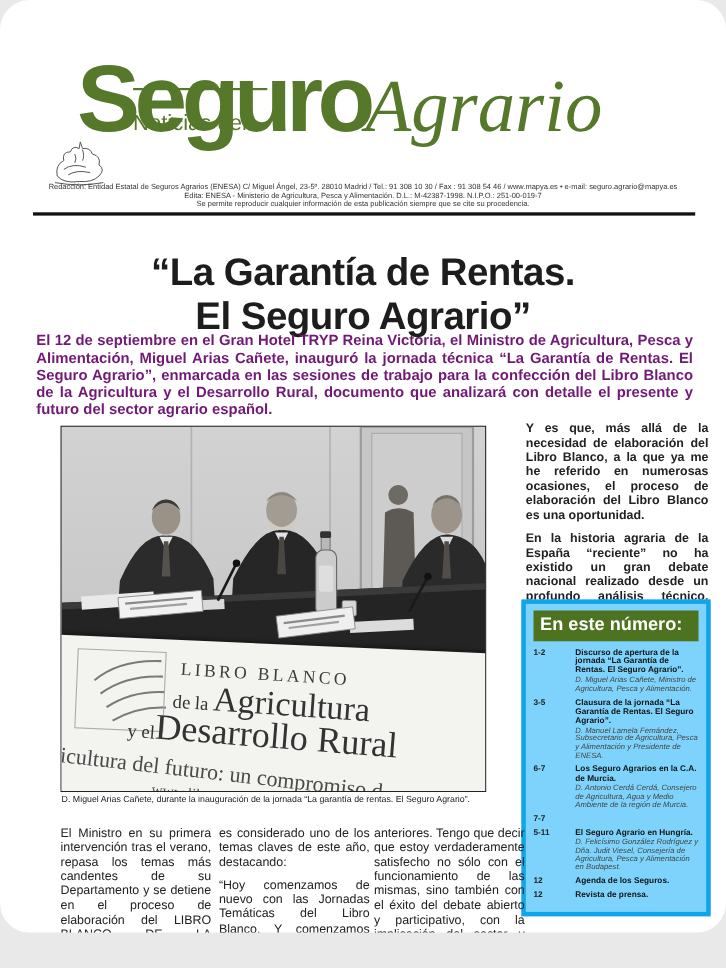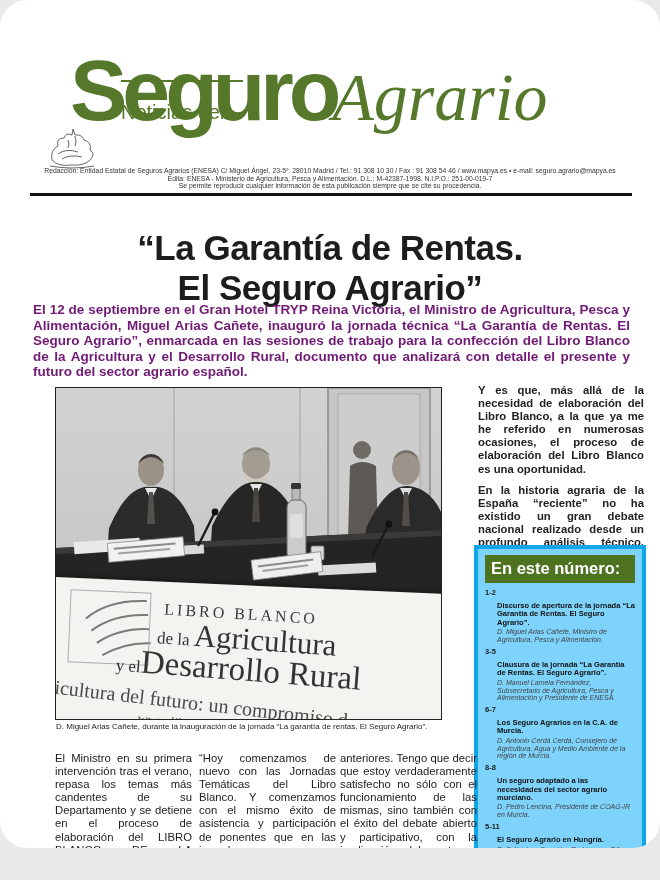--- a/index.html
+++ b/index.html
@@ -34,21 +34,21 @@
   .bn3 .small{font-size:17px;} .bn3 .big{font-size:33px;}
   .bn4{position:absolute; left:-14px; top:108px; font-family:"Liberation Serif",serif; font-size:20px; color:#4a4a4a; transform:rotate(4deg); white-space:nowrap;}
   .bn5{position:absolute; left:96px; top:133px; font-family:"Liberation Serif",serif; font-size:14px; color:#555; transform:rotate(4deg); white-space:nowrap;}
   .photo-caption{position:absolute; left:56px; top:722px; width:386px; font-size:8px; color:#222;}
   
   .rcol{position:absolute; left:478px; top:384px; width:166px; font-size:11.3px; line-height:13.1px; text-align:justify; color:#222;}
   .rcol p{margin:0 0 8px 0;font-weight:bold;}
   
   .toc{position:absolute; left:474px; top:545px; width:172px; border:4px solid #0ea5e9; background:#7dd3fc; padding:6px 7px 7px 7px; box-sizing:border-box;}
   .toc-head{background:var(--tocgreen); color:#fff; font-weight:700; font-size:16.5px; padding:4px 5px 5px 6px; letter-spacing:0; margin-bottom:6px;}
-  .toc-item{display:flex; gap:5px; margin-bottom:4px;flex-direction:column;}
+  .toc-item{display:flex; gap:5px; margin-bottom:4px;}
   .toc-pages{width:21px; flex:none; font-weight:700; font-size:7.5px; line-height:8.2px;}
   .toc-body{flex:1;margin-left:12px;}
   .toc-title{font-weight:700; font-size:7.5px; line-height:8.2px; color:#111;}
   .toc-author{font-style:italic; font-size:7px; line-height:7.7px; color:#444; margin-top:1.5px;}
   
   .bcol{position:absolute; top:752px; font-size:11.3px; line-height:13.1px; text-align:justify; color:#222;}
   .bcol p{margin:0 0 8px 0;}
   .bcol1{left:55px; width:137px;}
   .bcol2{left:199px; width:137px;}
   .bcol3{left:340px; width:137px;}
@@ -194,25 +194,21 @@
 
         <div class="toc-item">
           <div class="toc-pages">6-7</div>
           <div class="toc-body">
             <div class="toc-title">Los Seguro Agrarios en la C.A. de Murcia.</div>
             <div class="toc-author">D. Antonio Cerdá Cerdá, Consejero de Agricultura, Agua y Medio Ambiente de la región de Murcia.</div>
           </div>
         </div>
 
         <div class="toc-item">
-          <div class="toc-pages">8-8</div>
-          <div class="toc-body">
-            <div class="toc-title">Un seguro adaptado a las necesidades del sector agrario murciano.</div>
-            <div class="toc-author">D. Pedro Lencina, Presidente de COAG-IR en Murcia.</div>
-          </div>
+          <div class="toc-pages">7-7</div>
         </div>
 
         <div class="toc-item">
           <div class="toc-pages">5-11</div>
           <div class="toc-body">
             <div class="toc-title">El Seguro Agrario en Hungría.</div>
             <div class="toc-author">D. Felicísimo González Rodríguez y Dña. Judit Viesel, Consejería de Agricultura, Pesca y Alimentación en Budapest.</div>
           </div>
         </div>
 
@@ -231,19 +227,20 @@
 
           </div>
         </div>
       </div>
   </div>
 
   <div class="bcol bcol1">
     <p>El Ministro en su primera intervención tras el verano, repasa los temas más candentes de su Departamento y se detiene en el proceso de elaboración del LIBRO BLANCO DE LA AGRICULTURA Y EL DESARROLLO RURAL que con seis jornadas temáticas y doce jornadas autonómicas,</p>
   </div>
   <div class="bcol bcol2">
+    <p>es considerado uno de los temas claves de este año, destacando:</p>
     <p>“Hoy comenzamos de nuevo con las Jornadas Temáticas del Libro Blanco. Y comenzamos con el mismo éxito de asistencia y participación de ponentes que en las jornadas</p>
   </div>
   <div class="bcol bcol3">
     <p>anteriores. Tengo que decir que estoy verdaderamente satisfecho no sólo con el funcionamiento de las mismas, sino también con el éxito del debate abierto y participativo, con la implicación del sector y con la calidad de las aportaciones en las ponencias y comunicaciones.</p>
   </div>
 
 </div>
 
 </body></html>

